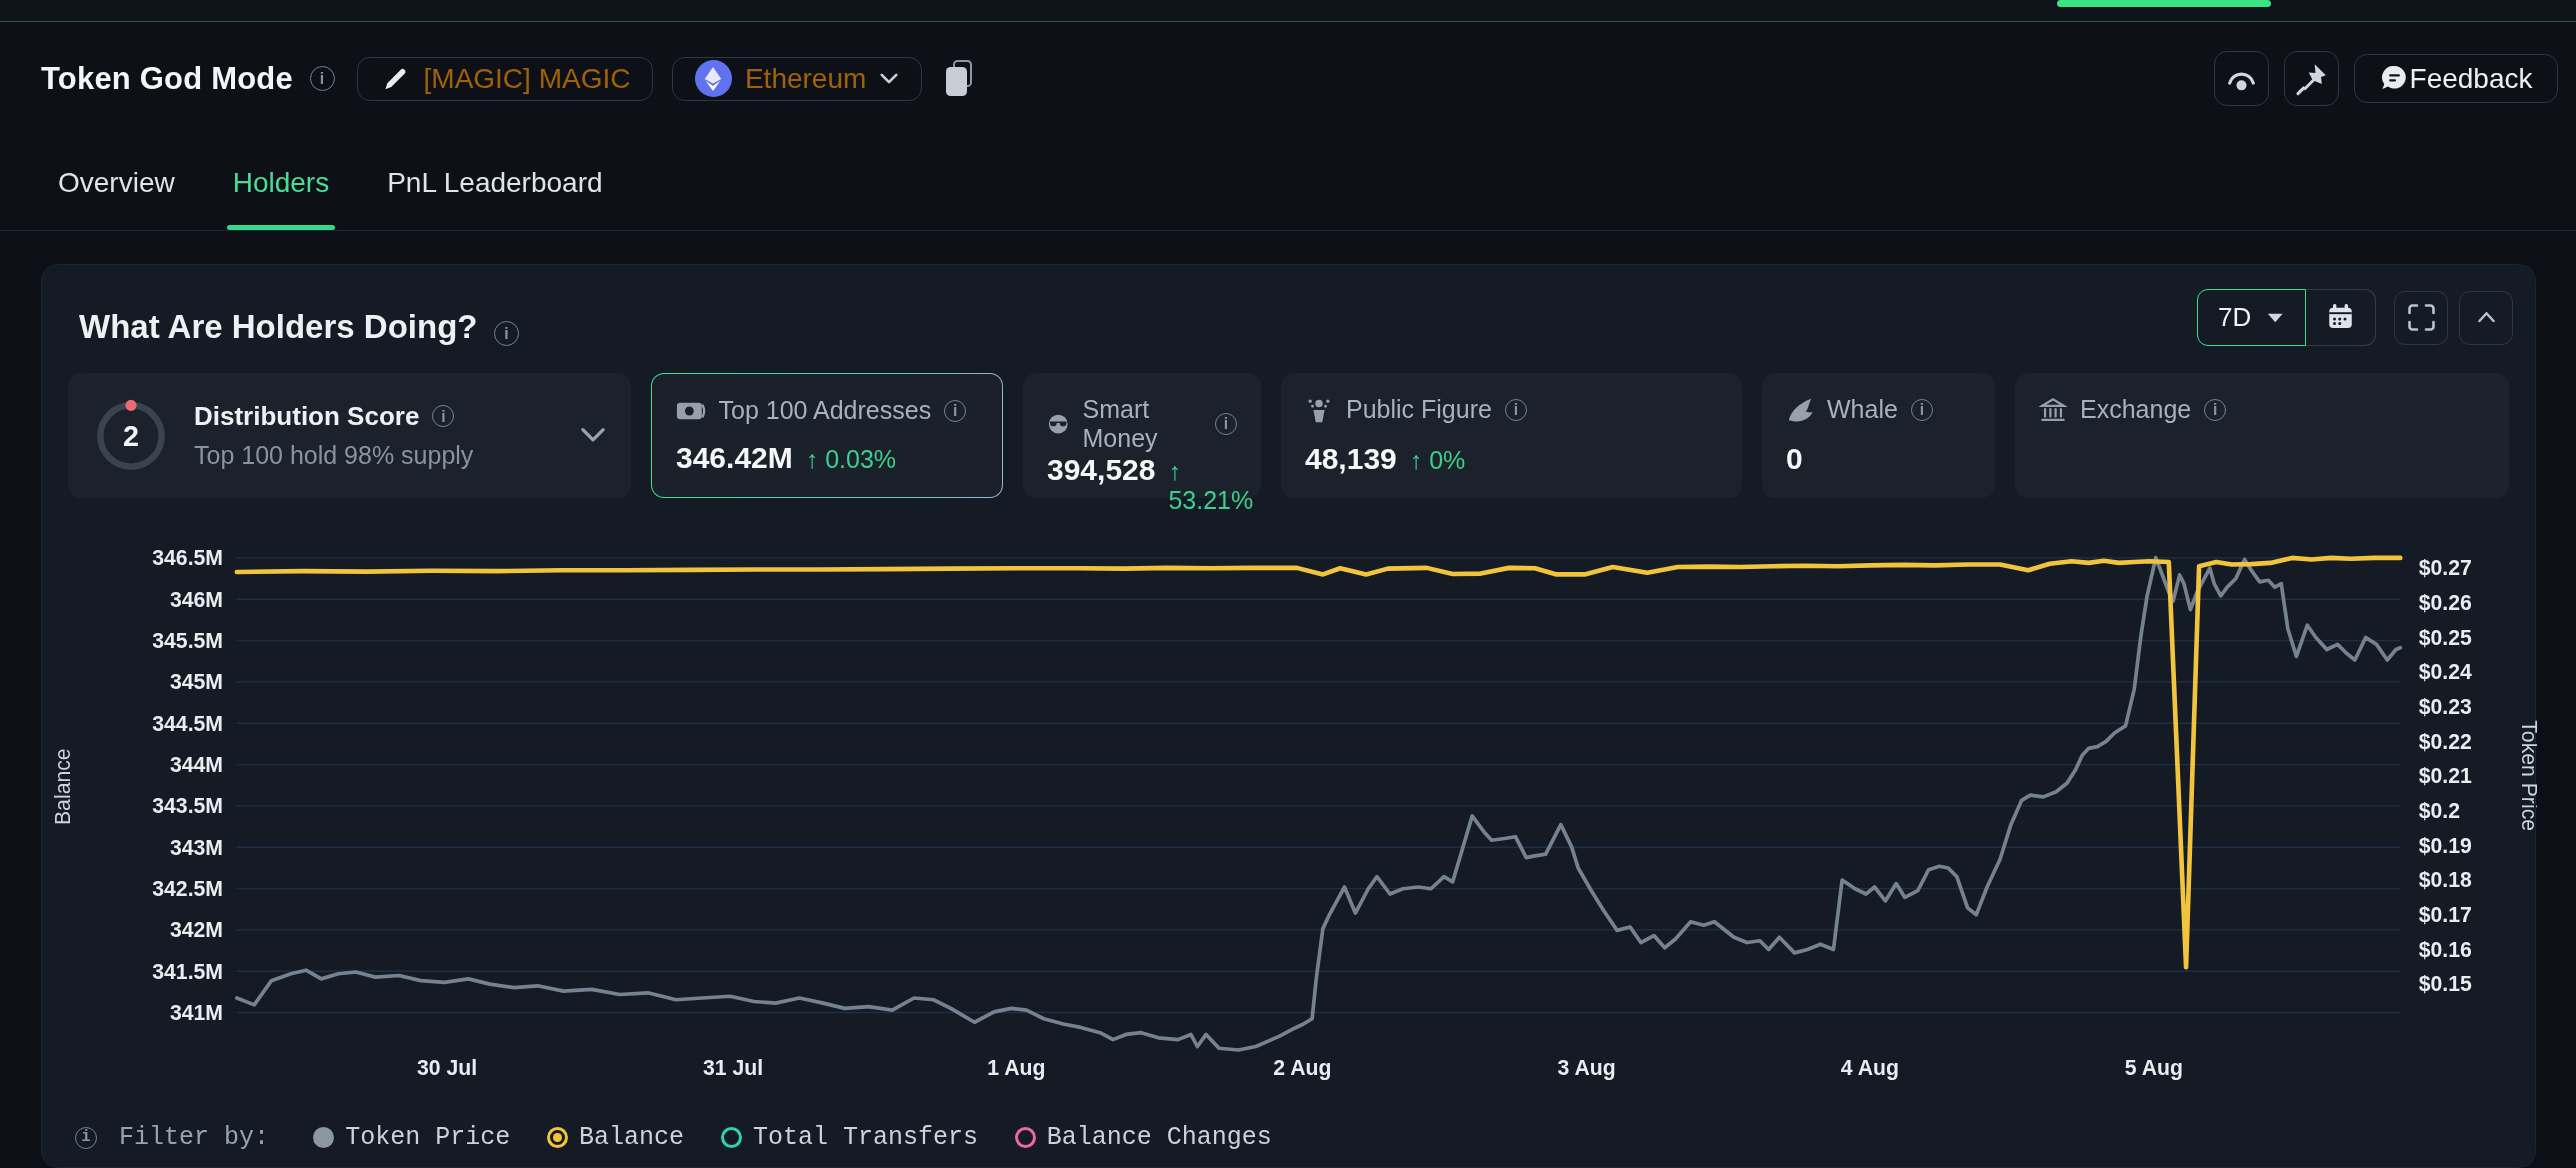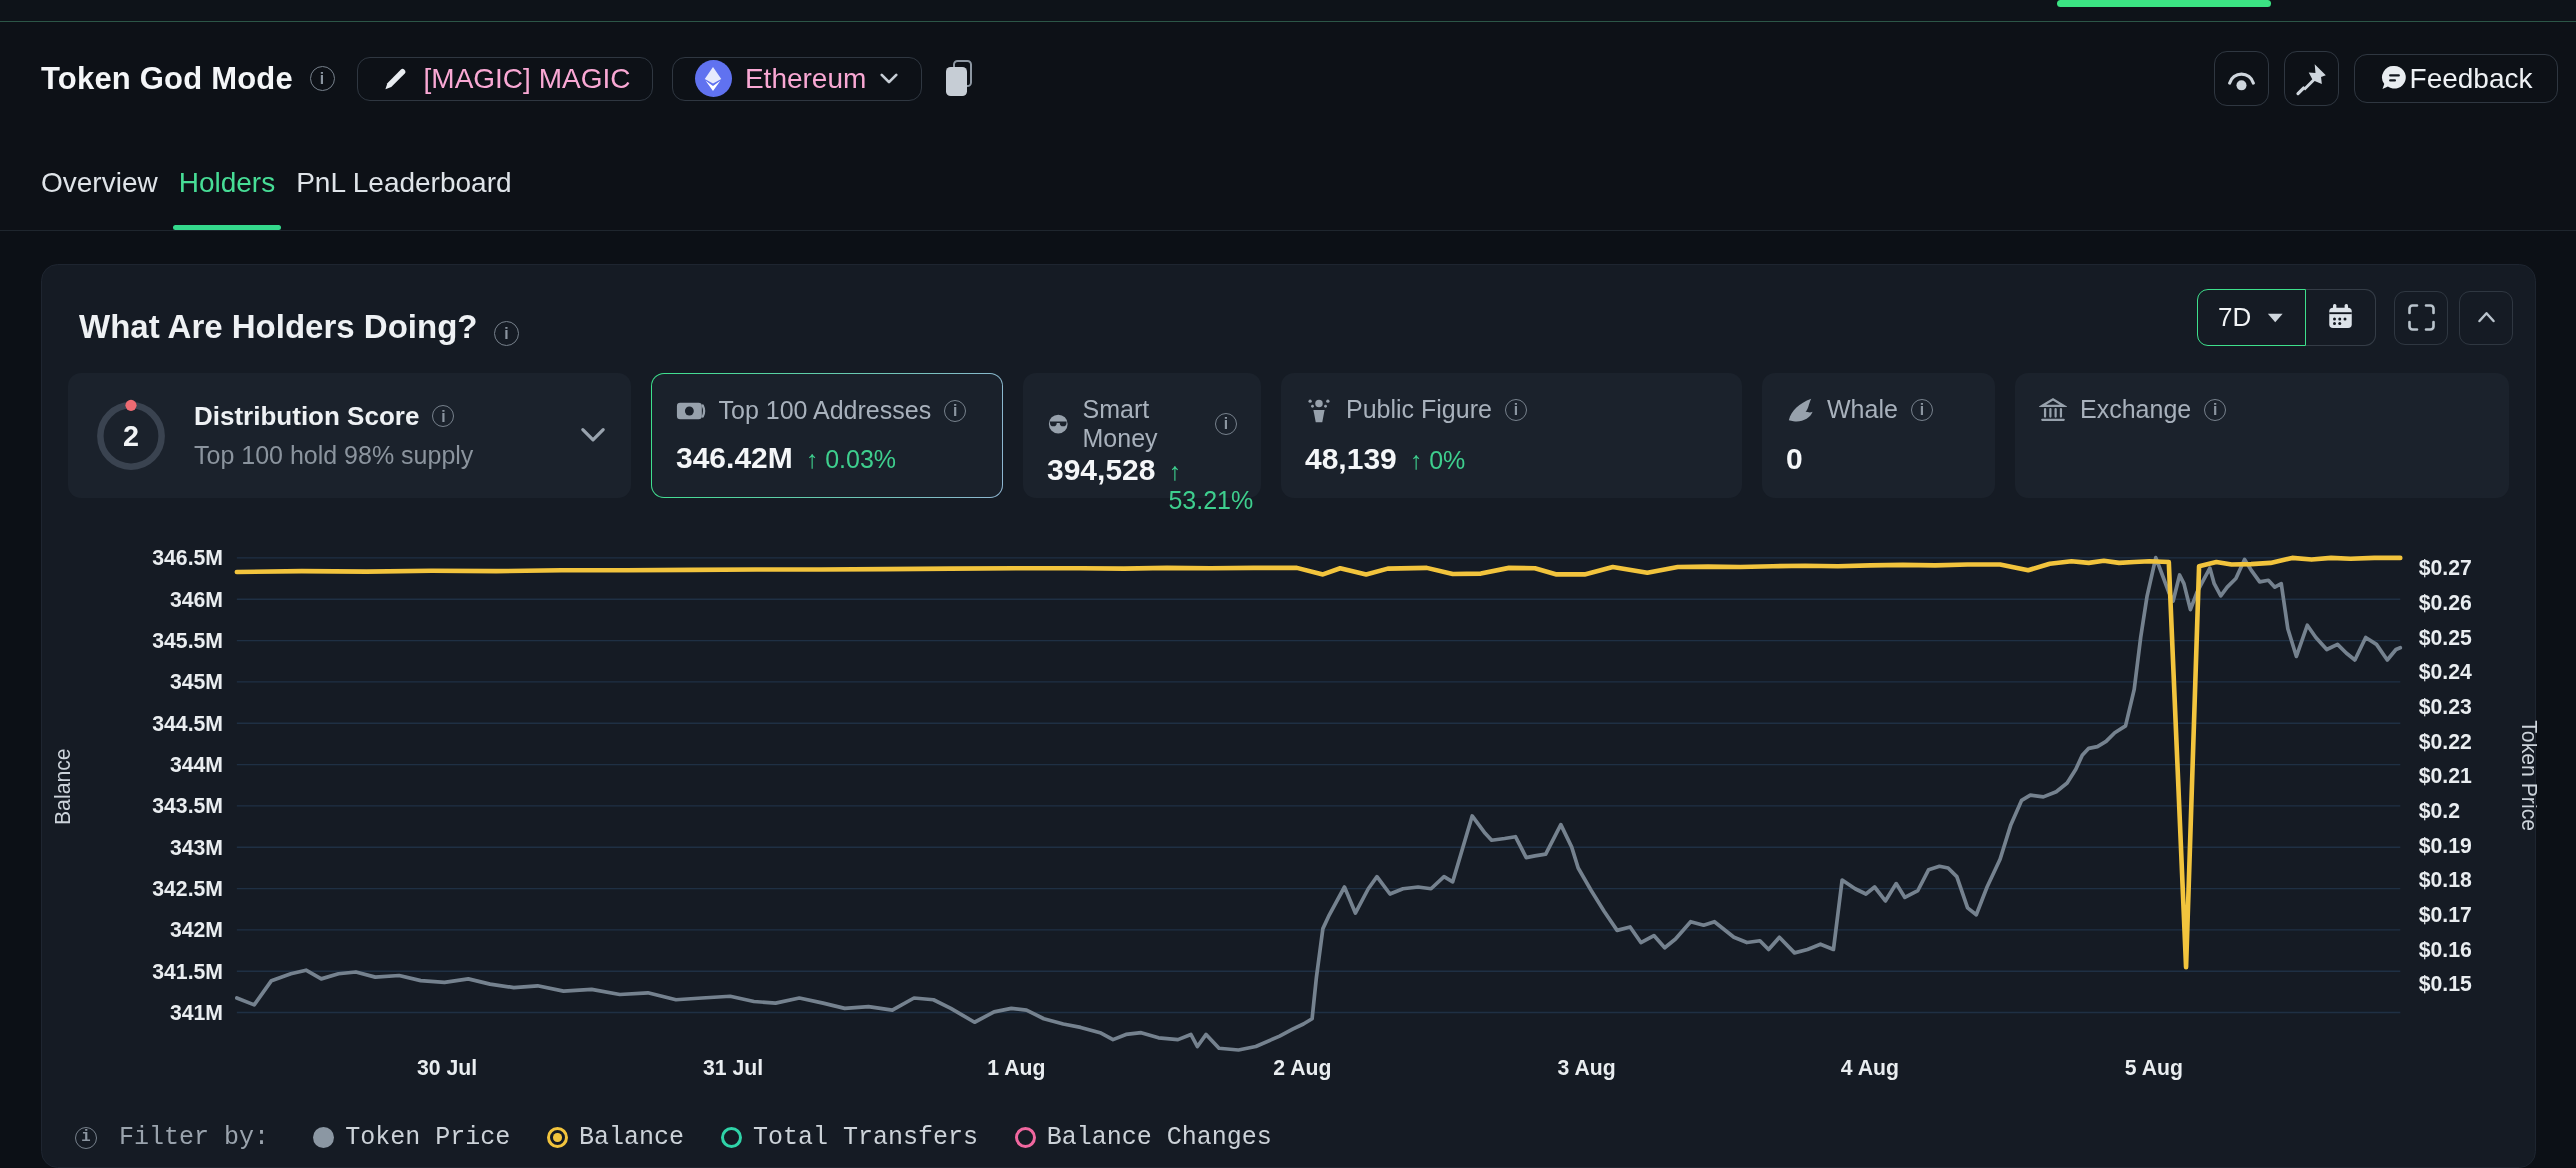--- a/index.html
+++ b/index.html
@@ -13,30 +13,30 @@
   
   .top-strip { position:absolute; top:0; left:0; width:2576px; height:22px; background:#0e1319; border-bottom:1.8px solid #2c5647; }
   .progress-seg { position:absolute; top:0; left:2057px; width:214px; height:6.5px; border-radius:3.7px; background:#3be483; }
   
   .header { position:absolute; top:22px; left:0; width:2576px; height:113px; background:#0d1117; display:flex; align-items:center; padding:0 18.5px 0 41px; }
   .page-title { font-size:31px; font-weight:bold; color:#f4f6f8; letter-spacing:0.2px; }
   .info-icon { display:inline-flex; align-items:center; justify-content:center; width:25px; height:25px; border:1.8px solid #77818c; border-radius:50%; color:#8b95a0; flex:none; }
   .info-icon::after { content:"i"; font-size:15.7px; font-weight:600; line-height:1; }
   .info-icon.small { width:22px; height:22px; }
   .hgap18{width:16.6px;flex:none;} .hgap24{width:22px;flex:none;} .hgap20{width:18.5px;flex:none;} .hgap26{width:24px;flex:none;}
-  .pill { display:flex; align-items:center; gap:13px; height:44px; padding:0 22px; border:1.4px solid #2f3741; border-radius:13px; font-size:28px; color:#f9a8d4; background:transparent; cursor:pointer; }
+  .pill { display:flex; align-items:center; gap:13px; height:44px; padding:0 22px; border:1.4px solid #2f3741; border-radius:13px; font-size:28px; color:#a16207; background:transparent; cursor:pointer; }
   .eth-badge { width:37px; height:37px; border-radius:50%; background:#6072f0; display:flex; align-items:center; justify-content:center; flex:none; }
   .copy-icon { position:relative; width:28px; height:37px; flex:none; cursor:pointer; }
   .copy-icon .back { position:absolute; left:6.5px; top:0; width:19.4px; height:27px; border:2.3px solid #8d97a2; border-radius:4.6px; }
   .copy-icon .front { position:absolute; left:0; top:7.4px; width:21px; height:29px; background:#c6cdd5; border-radius:4.6px; }
   .header-right { margin-left:auto; display:flex; align-items:center; gap:14.8px; }
   .icon-btn { width:55px; height:55px; border:1.4px solid #2f3741; border-radius:13px; background:transparent; display:flex; align-items:center; justify-content:center; cursor:pointer; }
   .feedback-btn { display:flex; align-items:center; height:49px; padding:0 24px; border:1.4px solid #2f3741; border-radius:13px; background:transparent; color:#eef1f4; font-size:28px; cursor:pointer; }
   
-  .tabbar { position:absolute; top:135px; left:0; width:2576px; height:96px; background:#0d1117; display:flex; align-items:flex-end; gap:21px; padding:0 41px; border-bottom:1.8px solid #1f262e; }
+  .tabbar { position:absolute; top:135px; left:0; width:2576px; height:96px; background:#0d1117; display:flex; align-items:flex-end; gap:58px; padding:0 58px; border-bottom:1.8px solid #1f262e; }
   .tab { position:relative; font-size:28px; color:#dfe4e9; height:100%; display:flex; align-items:center; cursor:pointer; font-weight:500; }
   .tab.active { color:#47dd96; }
   .tab.active::after { content:""; position:absolute; bottom:0; left:-5.5px; right:-5.5px; height:5.5px; border-radius:3.7px; background:#34d98c; }
   
   .card { position:absolute; top:264px; left:41px; width:2495px; height:904px; background:#151b24; border:0.9px solid #1e2530; border-radius:16.6px; }
   .card-header { position:absolute; top:20px; left:37px; right:22px; height:61px; display:flex; align-items:flex-end; }
   .card-title { font-size:33px; font-weight:bold; color:#eef1f4; }
   .card-controls { margin-left:auto; display:flex; align-items:center; }
   .range-group { display:flex; align-items:stretch; height:57px; }
   .range-btn { display:flex; align-items:center; gap:14.8px; padding:0 20px; border:1.8px solid #3ee08c; border-radius:11px 0 0 11px; color:#f2f4f6; font-size:26px; font-weight:500; background:transparent; cursor:pointer; }

